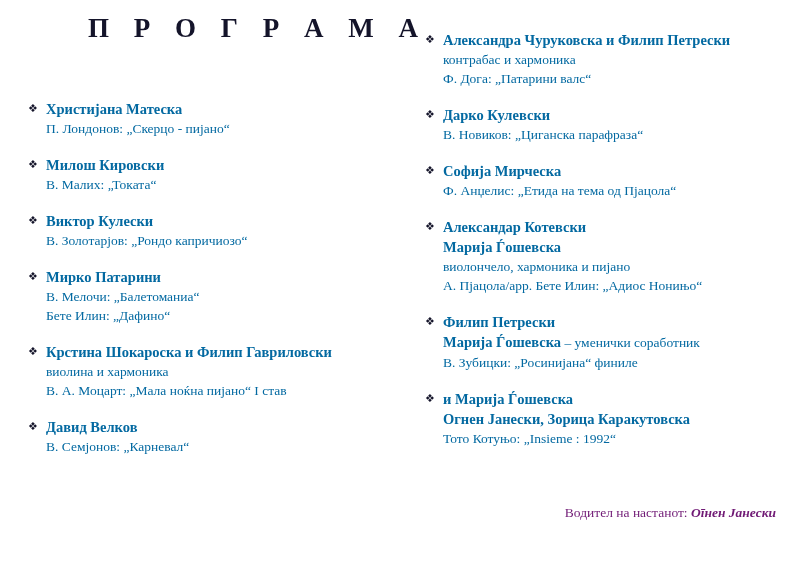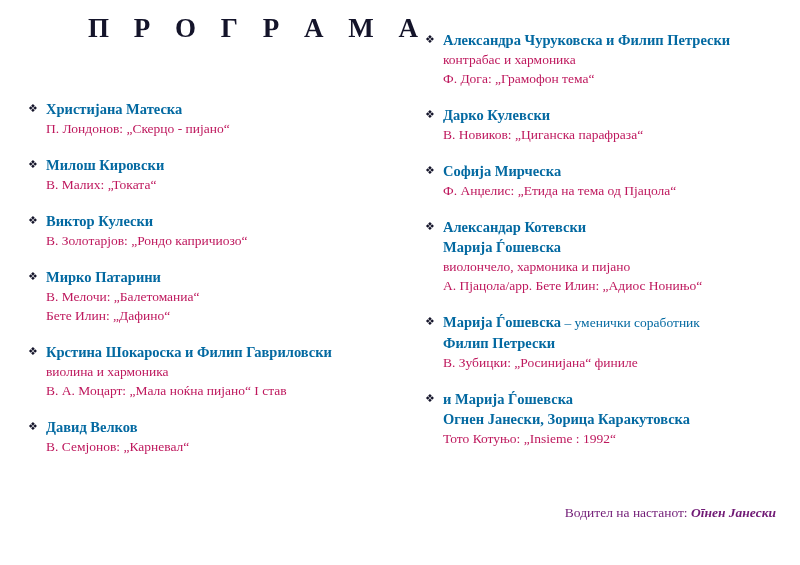--- a/index.html
+++ b/index.html
@@ -82,21 +82,21 @@
   }
   .perf-line .role {
     font-weight: normal;
     font-size: 13.5px;
   }
 
   .detail-line {
     font-size: 13.5px;
     font-weight: normal;
     line-height: 19px;
-    color: #be185d;
+    color: #0369a1;
     white-space: nowrap;
   }
 
   
   .footer {
     position: absolute;
     right: 24px;
     top: 505px;
     font-size: 13.5px;
     color: #701a75;
@@ -147,43 +147,43 @@
         <div class="perf-line"><span>Давид Велков</span></div>
         <div class="detail-line">В. Семјонов: „Карневал“</div>
       </div>
     </div>
 
   <div class="column column-right">
       <div class="entry">
         <span class="bullet">❖</span>
         <div class="perf-line"><span>Александра Чуруковска и Филип Петрески</span></div>
         <div class="detail-line">контрабас и хармоника</div>
-        <div class="detail-line">Ф. Дога: „Грамофон тема“</div>
+        <div class="detail-line">Ф. Дога: „Патарини валс“</div>
       </div>
       <div class="entry">
         <span class="bullet">❖</span>
         <div class="perf-line"><span>Дарко Кулевски</span></div>
         <div class="detail-line">В. Новиков: „Циганска парафраза“</div>
       </div>
       <div class="entry">
         <span class="bullet">❖</span>
         <div class="perf-line"><span>Софија Мирческа</span></div>
         <div class="detail-line">Ф. Анџелис: „Етида на тема од Пјацола“</div>
       </div>
       <div class="entry">
         <span class="bullet">❖</span>
         <div class="perf-line"><span>Александар Котевски</span></div>
         <div class="perf-line"><span>Марија Ѓошевска</span></div>
         <div class="detail-line">виолончело, хармоника и пијано</div>
         <div class="detail-line">А. Пјацола/арр. Бете Илин: „Адиос Нонињо“</div>
       </div>
       <div class="entry">
         <span class="bullet">❖</span>
+        <div class="perf-line"><span>Филип Петрески</span></div>
         <div class="perf-line"><span>Марија Ѓошевска</span><span class="role"> – уменички соработник</span></div>
-        <div class="perf-line"><span>Филип Петрески</span></div>
         <div class="detail-line">В. Зубицки: „Росинијана“ финиле</div>
       </div>
       <div class="entry">
         <span class="bullet">❖</span>
         <div class="perf-line"><span>и Марија Ѓошевска</span></div>
         <div class="perf-line"><span>Огнен Јанески, Зорица Каракутовска</span></div>
         <div class="detail-line">Тото Котуњо: „Insieme : 1992“</div>
       </div>
     </div>
 

